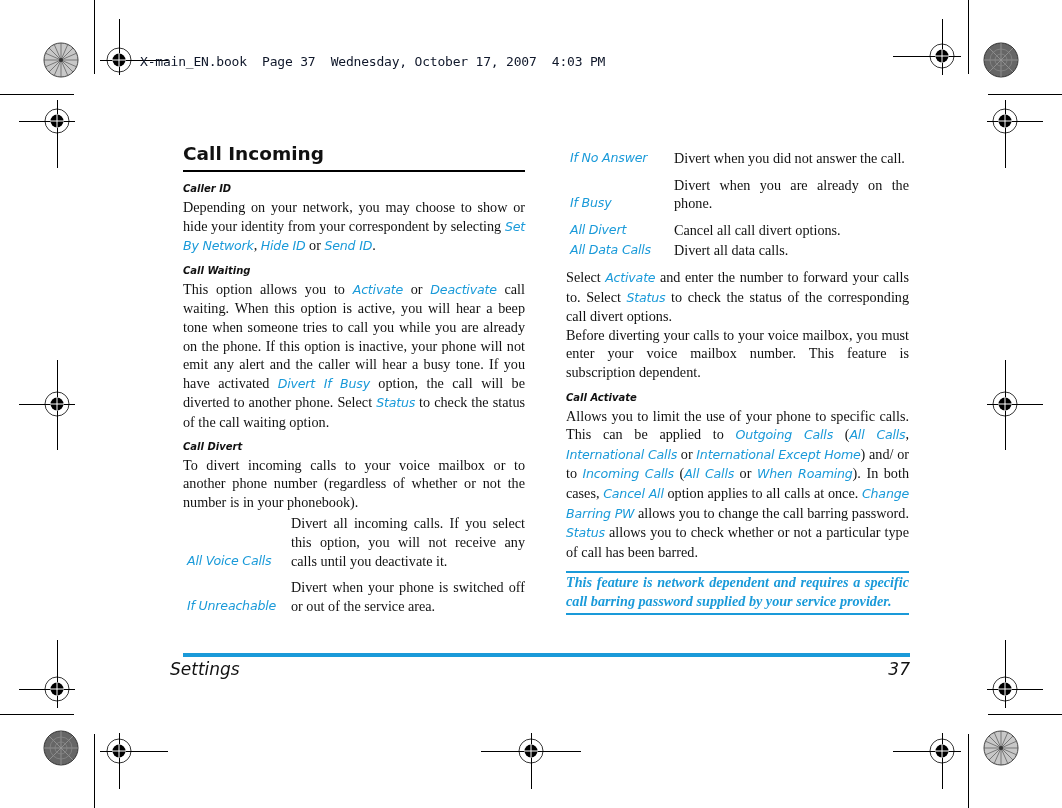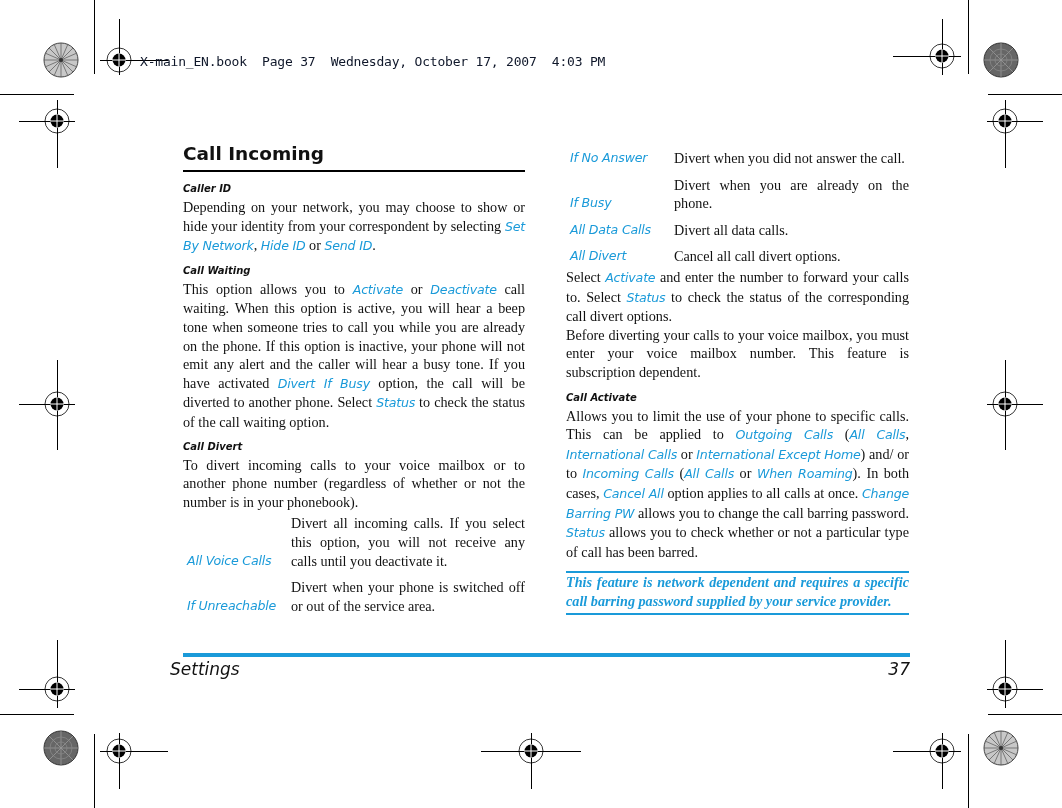--- a/index.html
+++ b/index.html
@@ -295,27 +295,27 @@
 
 <div class="col col-right">
   <div class="opt">
     <div class="k">If No Answer</div>
     <div class="v">Divert when you did not answer the call.</div>
   </div>
   <div class="opt">
     <div class="k">If Busy</div>
     <div class="v">Divert when you are already on the phone.</div>
   </div>
+  <div class="opt" style="margin-bottom:2px;">
+    <div class="k">All Divert</div>
+    <div class="v">Cancel all call divert options.</div>
+  </div>
   <div class="opt">
     <div class="k">All Data Calls</div>
     <div class="v">Divert all data calls.</div>
-  </div>
-  <div class="opt" style="margin-bottom:2px;">
-    <div class="k">All Divert</div>
-    <div class="v">Cancel all call divert options.</div>
   </div>
 
   <p style="margin:0;"><span>Select </span><span class="kw">Activate</span><span> and enter the number to forward your calls to. Select </span><span class="kw">Status</span><span> to check the status of the corresponding call divert options.</span></p>
   <p style="margin-bottom:7px;">Before diverting your calls to your voice mailbox, you must enter your voice mailbox number. This feature is subscription dependent.</p>
 
   <div>
     <div class="h2">Call Activate</div>
     <p><span>Allows you to limit the use of your phone to specific calls. This can be applied to </span><span class="kw">Outgoing Calls</span><span> (</span><span class="kw">All Calls</span><span>, </span><span class="kw">International Calls</span><span> or </span><span class="kw">International Except Home</span><span>) and/ or to </span><span class="kw">Incoming Calls</span><span> (</span><span class="kw">All Calls</span><span> or </span><span class="kw">When Roaming</span><span>). In both cases, </span><span class="kw">Cancel All</span><span> option applies to all calls at once. </span><span class="kw">Change Barring PW</span><span> allows you to change the call barring password. </span><span class="kw">Status</span><span> allows you to check whether or not a particular type of call has been barred.</span></p>
     <div class="note">This feature is network dependent and requires a specific call barring password supplied by your service provider.</div>
   </div>

